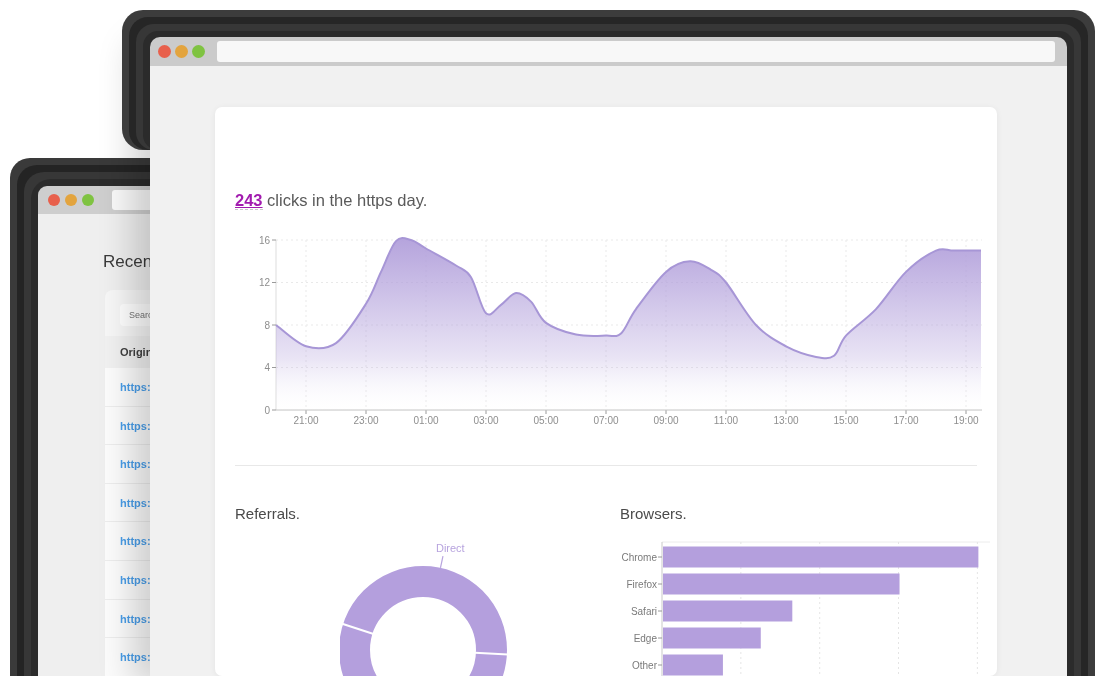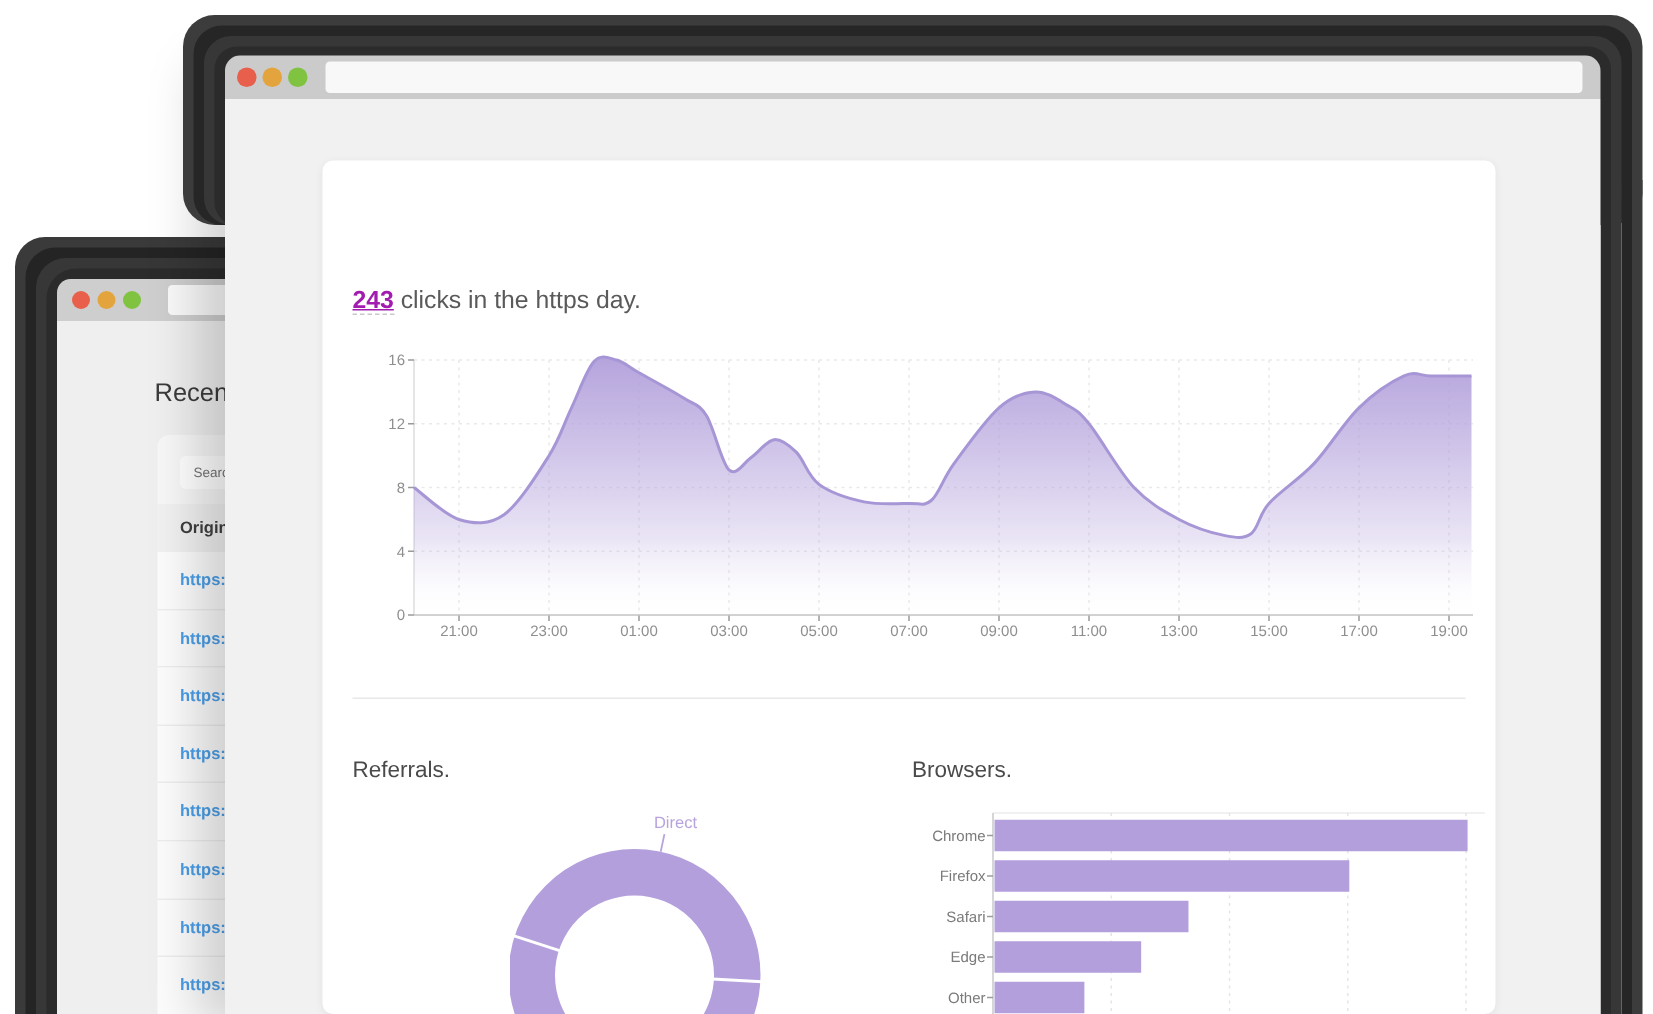--- a/index.html
+++ b/index.html
@@ -183,21 +183,21 @@
           <line x1="37" y1="57.5" x2="41" y2="57.5" stroke="#9a9a9a"></line>
           <text x="35" y="18.5" text-anchor="end" font-size="10" fill="#8e8e8e">16</text>
           <line x1="37" y1="15" x2="41" y2="15" stroke="#9a9a9a"></line>
           <path d="M41.0,100.0C46.0,103.5 61.0,118.2 71.0,121.3C81.0,124.3 91.0,125.1 101.0,118.1C111.0,111.0 123.5,90.6 131.0,78.8C138.5,66.9 141.0,57.3 146.0,46.9C151.0,36.4 156.0,21.4 161.0,16.1C166.0,10.8 171.0,13.8 176.0,15.0C181.0,16.2 183.5,19.3 191.0,23.5C198.5,27.8 213.5,35.7 221.0,40.5C228.5,45.3 231.0,44.2 236.0,52.2C241.0,60.2 246.0,83.7 251.0,88.3C256.0,92.9 261.0,83.2 266.0,79.8C271.0,76.4 276.0,68.7 281.0,68.1C286.0,67.6 291.0,71.7 296.0,76.6C301.0,81.6 303.5,92.4 311.0,97.9C318.5,103.4 331.0,107.4 341.0,109.6C351.0,111.7 363.5,110.8 371.0,110.6C378.5,110.4 381.0,112.9 386.0,108.5C391.0,104.1 393.5,94.3 401.0,84.1C408.5,73.8 422.0,54.8 431.0,46.9C440.0,38.9 447.5,36.6 455.0,36.3C462.5,35.9 470.0,41.2 476.0,44.8C482.0,48.3 483.5,48.3 491.0,57.5C498.5,66.7 511.0,89.4 521.0,100.0C531.0,110.6 541.0,115.9 551.0,121.3C561.0,126.6 573.0,130.3 581.0,131.9C589.0,133.5 594.0,134.4 599.0,130.8C604.0,127.3 604.0,118.4 611.0,110.6C618.0,102.8 631.0,94.7 641.0,84.1C651.0,73.4 661.0,56.6 671.0,46.9C681.0,37.1 693.0,29.2 701.0,25.6C709.0,22.1 711.5,25.6 719.0,25.6C726.5,25.6 741.5,25.6 746.0,25.6L746.0,185L41,185Z" fill="url(#ag)" stroke="none"></path>
           <path d="M41.0,100.0C46.0,103.5 61.0,118.2 71.0,121.3C81.0,124.3 91.0,125.1 101.0,118.1C111.0,111.0 123.5,90.6 131.0,78.8C138.5,66.9 141.0,57.3 146.0,46.9C151.0,36.4 156.0,21.4 161.0,16.1C166.0,10.8 171.0,13.8 176.0,15.0C181.0,16.2 183.5,19.3 191.0,23.5C198.5,27.8 213.5,35.7 221.0,40.5C228.5,45.3 231.0,44.2 236.0,52.2C241.0,60.2 246.0,83.7 251.0,88.3C256.0,92.9 261.0,83.2 266.0,79.8C271.0,76.4 276.0,68.7 281.0,68.1C286.0,67.6 291.0,71.7 296.0,76.6C301.0,81.6 303.5,92.4 311.0,97.9C318.5,103.4 331.0,107.4 341.0,109.6C351.0,111.7 363.5,110.8 371.0,110.6C378.5,110.4 381.0,112.9 386.0,108.5C391.0,104.1 393.5,94.3 401.0,84.1C408.5,73.8 422.0,54.8 431.0,46.9C440.0,38.9 447.5,36.6 455.0,36.3C462.5,35.9 470.0,41.2 476.0,44.8C482.0,48.3 483.5,48.3 491.0,57.5C498.5,66.7 511.0,89.4 521.0,100.0C531.0,110.6 541.0,115.9 551.0,121.3C561.0,126.6 573.0,130.3 581.0,131.9C589.0,133.5 594.0,134.4 599.0,130.8C604.0,127.3 604.0,118.4 611.0,110.6C618.0,102.8 631.0,94.7 641.0,84.1C651.0,73.4 661.0,56.6 671.0,46.9C681.0,37.1 693.0,29.2 701.0,25.6C709.0,22.1 711.5,25.6 719.0,25.6C726.5,25.6 741.5,25.6 746.0,25.6" fill="none" stroke="#a796d6" stroke-width="2"></path>
         </svg>
 
       <div class="divider"></div>
 
       <div class="section-title" style="left:20px;">Referrals.</div>
-      <div class="section-title" style="left:393px;">Browsers.</div>
+      <div class="section-title" style="left:405px;">Browsers.</div>
 
       <svg id="donut-chart" class="abs" style="left:125px;top:428px;" width="200" height="141" viewBox="0 0 200 141">
           <circle cx="83" cy="115" r="68.5" fill="none" stroke="#b49fdd" stroke-width="31"></circle>
           <line x1="134.92873580723784" y1="117.72146972463308" x2="167.8835104541388" y2="119.44855628065022" stroke="#ffffff" stroke-width="2"></line>
           <line x1="33.54506115265202" y1="98.93111629250274" x2="2.1601961149119546" y2="88.73355547812946" stroke="#ffffff" stroke-width="2"></line>
           <line x1="100.4645820286918" y1="32.835601538360336" x2="102.95952231850491" y2="21.097830329554668" stroke="#b7a3de" stroke-width="1.2"></line>
           <text x="95.95952231850491" y="17.097830329554668" font-size="11" fill="#b7a3de">Direct</text>
         </svg>
 
       <svg id="bar-chart" class="abs" style="left:393px;top:428px;" width="389" height="141" viewBox="0 0 389 141">

